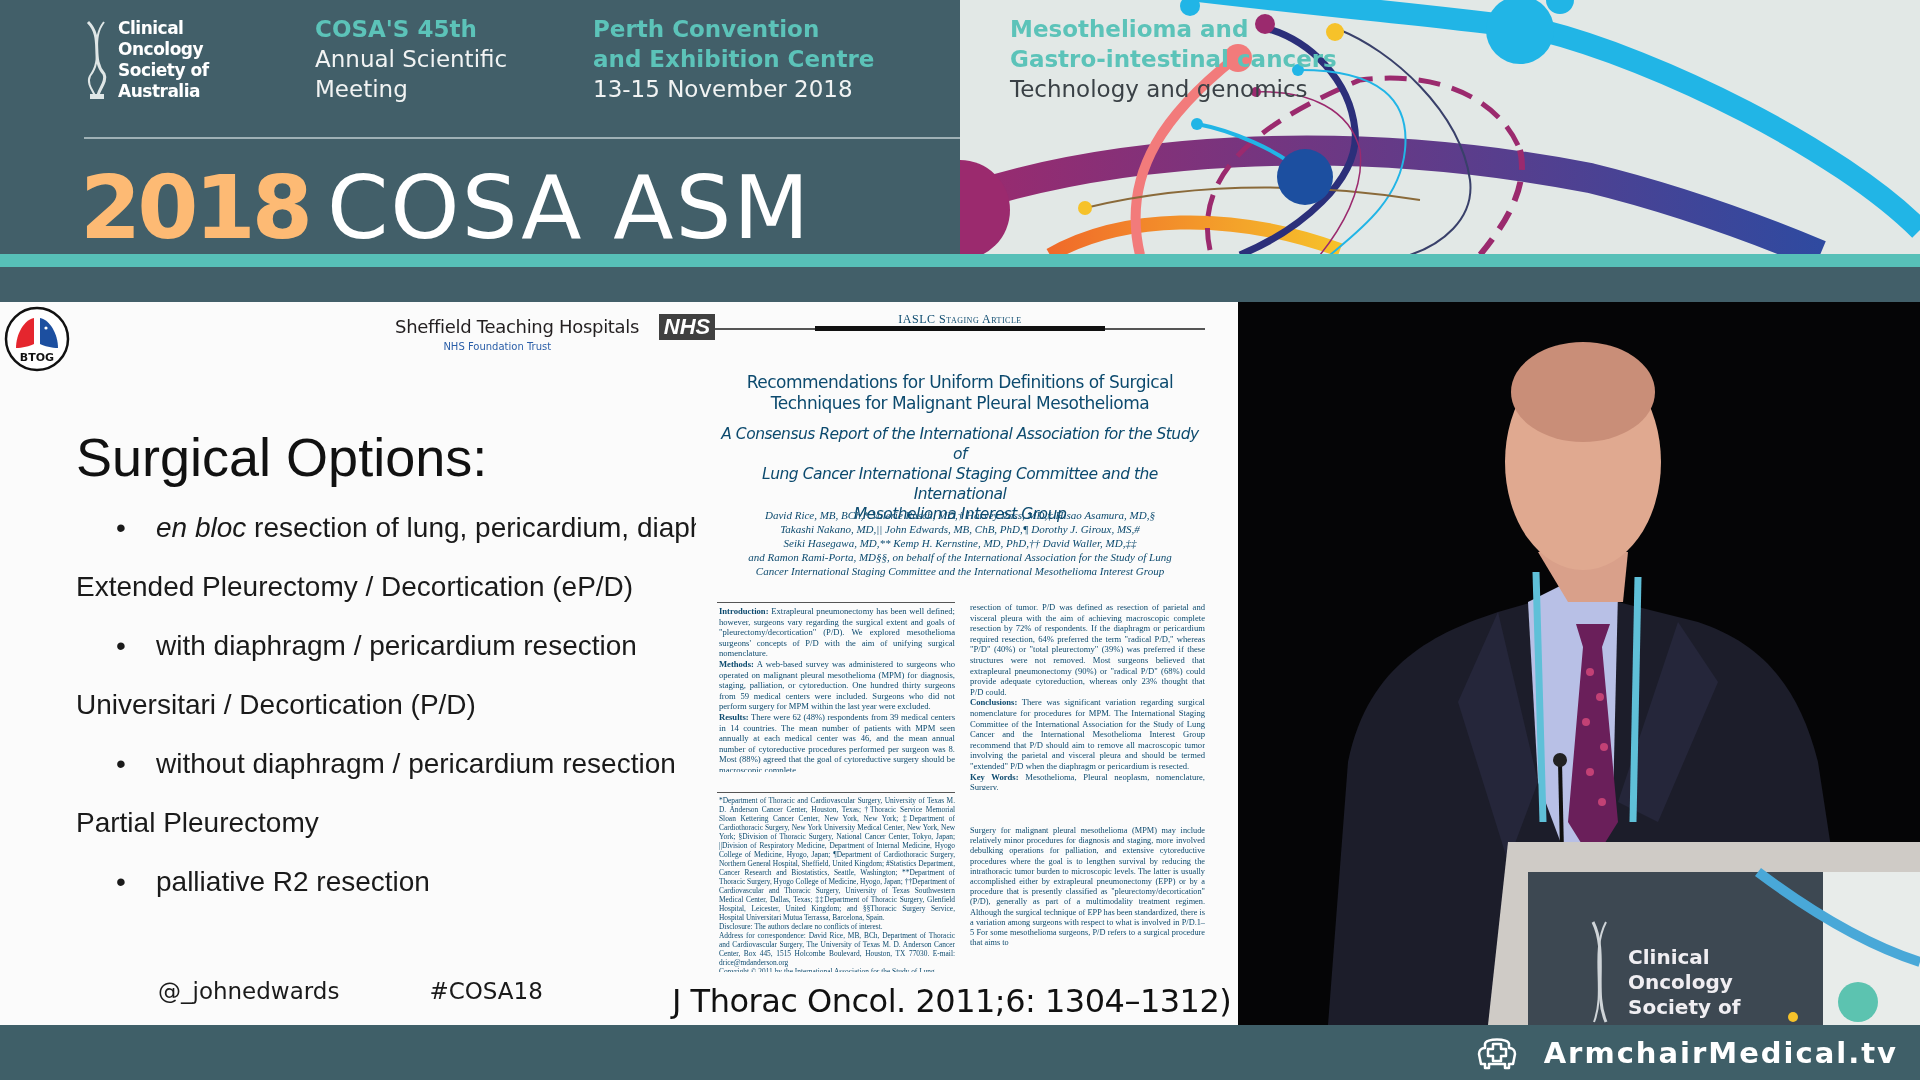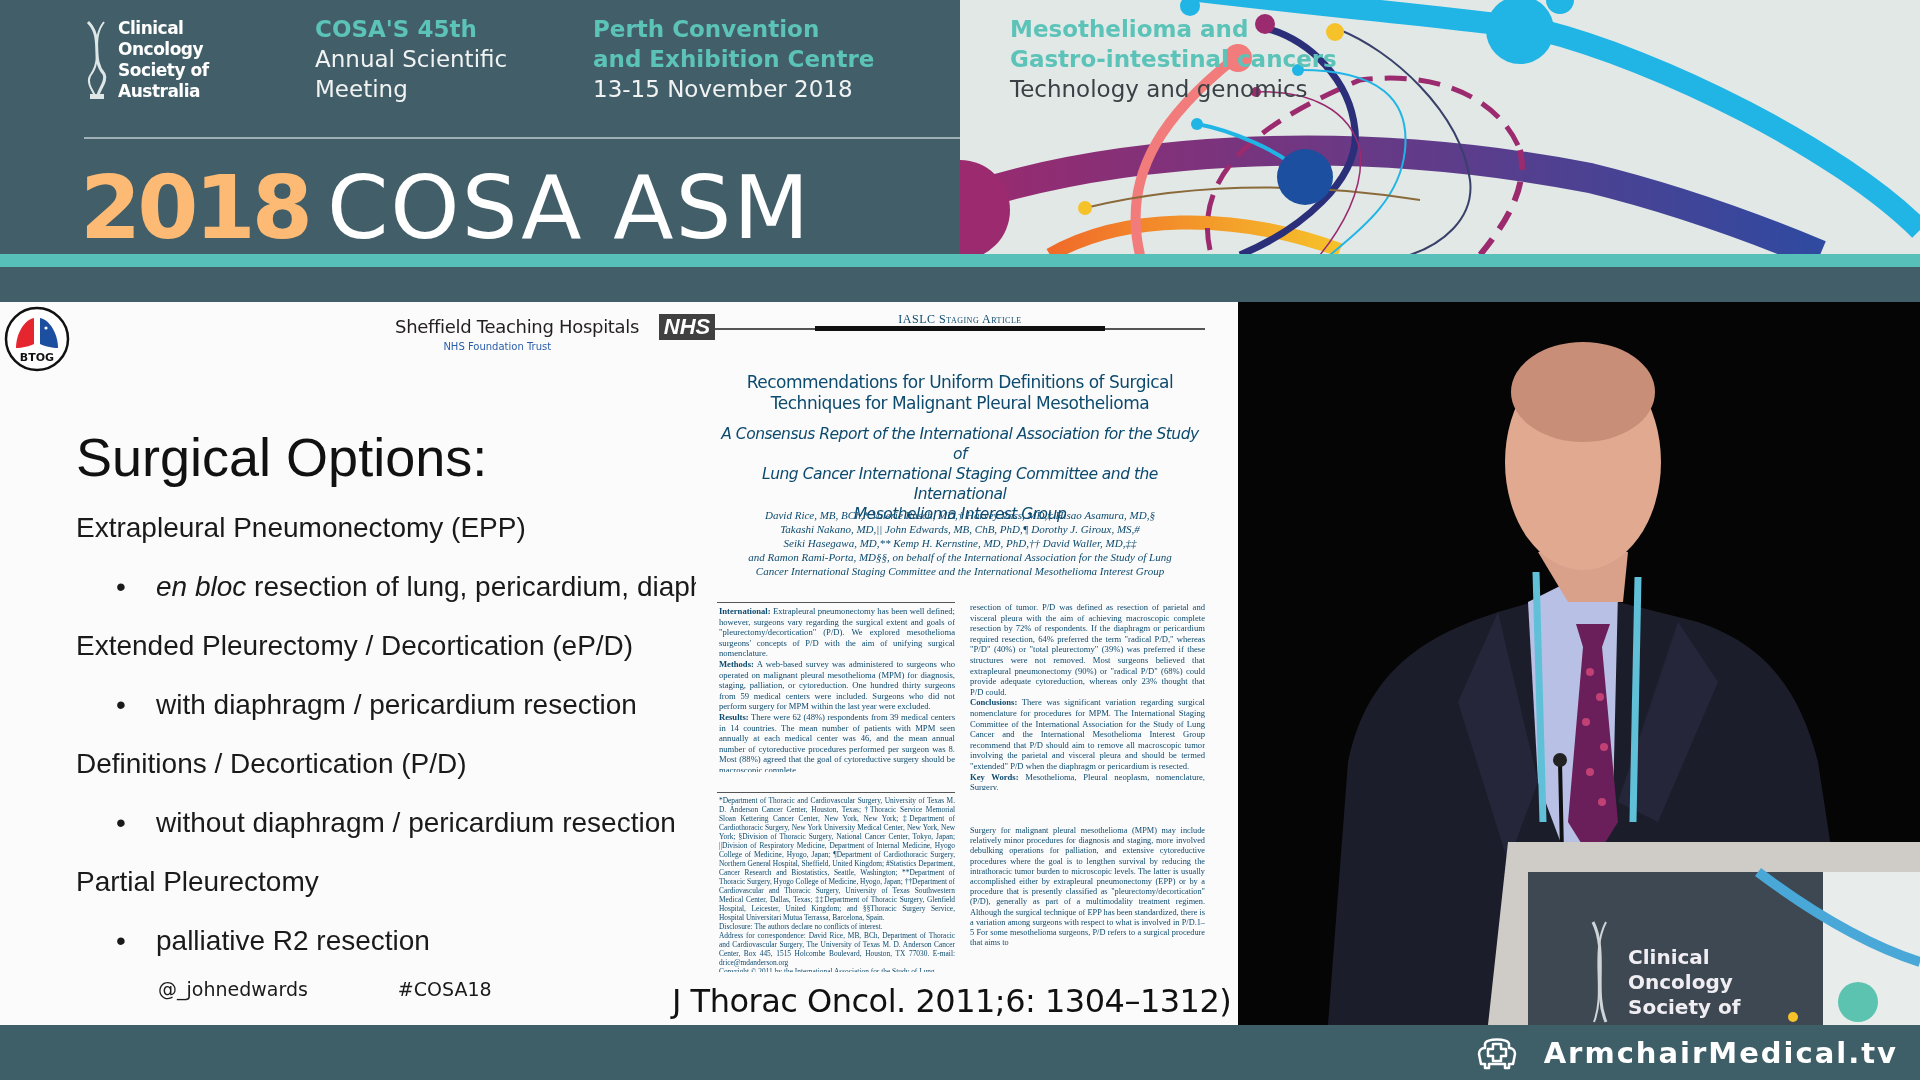--- a/index.html
+++ b/index.html
@@ -28,21 +28,21 @@
   .sth { position: absolute; left: 395px; top: 14px; text-align: right; }
   .sth .name { font-family: "DejaVu Sans", sans-serif; font-size: 18px; color: #231f20; letter-spacing: -0.3px; }
   .sth .trust { font-family: "DejaVu Sans", sans-serif; font-size: 10px; color: #2a5ea8; margin-top: 4px; margin-right: 88px; }
   .nhs-badge { position: absolute; left: 659px; top: 12px; width: 56px; height: 26px; background: #404040; color: #fff; font-weight: bold; font-style: italic; font-size: 22px; line-height: 26px; text-align: center; font-family: "Liberation Sans", sans-serif; }
   .slide-title { position: absolute; left: 76px; top: 124px; font-size: 54px; color: #111; font-family: "Liberation Sans", sans-serif; }
   .bullets { position: absolute; left: 76px; top: 210px; width: 620px; overflow: hidden; }
   .bl-row { height: 59px; font-size: 28px; color: #1a1a1a; white-space: nowrap; font-family: "Liberation Sans", sans-serif; }
   .bl-row.sub { padding-left: 40px; }
   .bl-row.sub .dot { display: inline-block; width: 40px; }
   .bl-row em { font-style: italic; }
-  .handles { position: absolute; left: 158px; top: 676px; font-family: "DejaVu Sans", sans-serif; font-size: 19px; color: #1a1a1a; }
+  .handles { position: absolute; left: 158px; top: 676px; font-family: "DejaVu Sans", sans-serif; font-size: 23px; color: #1a1a1a; }
   .handles span { margin-right: 90px; }
   .citation { position: absolute; left: 672px; top: 680px; font-family: "DejaVu Sans", sans-serif; font-size: 32px; color: #111; white-space: nowrap; letter-spacing: -0.5px; }
 
   
   .paper { position: absolute; left: 715px; top: 10px; width: 490px; height: 660px; font-family: "Liberation Serif", serif; color: #0c4a6e; }
   .paper .head-line { position: absolute; left: 0; top: 16px; width: 490px; height: 2px; background: #555; }
   .paper .head-bar { position: absolute; left: 100px; top: 14px; width: 290px; height: 5px; background: #111; }
   .paper .head-label { position: absolute; left: 0; width: 490px; top: 0; text-align: center; font-size: 12px; letter-spacing: 0.5px; font-variant: small-caps; }
   .paper .title { position: absolute; top: 60px; left: 0; width: 490px; text-align: center; font-family: "DejaVu Sans", sans-serif; font-size: 17px; line-height: 21px; letter-spacing: -0.5px; }
   .paper .subtitle { position: absolute; top: 112px; left: 0; width: 490px; text-align: center; font-family: "DejaVu Sans", sans-serif; font-style: italic; font-size: 15.5px; line-height: 20px; letter-spacing: -0.5px; }
@@ -148,25 +148,24 @@
 
     <div class="sth">
       <div class="name">Sheffield Teaching Hospitals</div>
       <div class="trust">NHS Foundation Trust</div>
     </div>
     <div class="nhs-badge">NHS</div>
 
     <div class="slide-title">Surgical Options:</div>
 
     <div class="bullets">
-      <div class="bl-row">Extrapleural Pneumonectomy (EPP)</div>
       <div class="bl-row sub"><span class="dot">•</span><em>en bloc</em><span> resection of lung, pericardium, diaphragm</span></div>
       <div class="bl-row">Extended Pleurectomy / Decortication (eP/D)</div>
       <div class="bl-row sub"><span class="dot">•</span><span>with diaphragm / pericardium resection</span></div>
-      <div class="bl-row">Definitions / Decortication (P/D)</div>
+      <div class="bl-row">Universitari / Decortication (P/D)</div>
       <div class="bl-row sub"><span class="dot">•</span><span>without diaphragm / pericardium resection</span></div>
       <div class="bl-row">Partial Pleurectomy</div>
       <div class="bl-row sub"><span class="dot">•</span><span>palliative R2 resection</span></div>
     </div>
 
     <div class="handles">
       <span>@_johnedwards</span><span>#COSA18</span>
     </div>
 
     <div class="paper">
@@ -186,21 +185,21 @@
       <div class="authors">
         <div>David Rice, MB, BCh,* Valerie Rusch, MD,† Harvey Pass, MD,‡ Hisao Asamura, MD,§</div>
         <div>Takashi Nakano, MD,|| John Edwards, MB, ChB, PhD,¶ Dorothy J. Giroux, MS,#</div>
         <div>Seiki Hasegawa, MD,** Kemp H. Kernstine, MD, PhD,†† David Waller, MD,‡‡</div>
         <div>and Ramon Rami-Porta, MD§§, on behalf of the International Association for the Study of Lung</div>
         <div>Cancer International Staging Committee and the International Mesothelioma Interest Group</div>
       </div>
 
       <div class="rule" style="left:2px; top:290px; width:238px;"></div>
       <div class="col" style="left:4px; top:294px; width:236px; height:166px; overflow:hidden;">
-        <b>International:</b><span> Extrapleural pneumonectomy has been well defined; however, surgeons vary regarding the surgical extent and goals of "pleurectomy/decortication" (P/D). We explored mesothelioma surgeons' concepts of P/D with the aim of unifying surgical nomenclature.</span><br>
+        <b>Introduction:</b><span> Extrapleural pneumonectomy has been well defined; however, surgeons vary regarding the surgical extent and goals of "pleurectomy/decortication" (P/D). We explored mesothelioma surgeons' concepts of P/D with the aim of unifying surgical nomenclature.</span><br>
         <b>Methods:</b><span> A web-based survey was administered to surgeons who operated on malignant pleural mesothelioma (MPM) for diagnosis, staging, palliation, or cytoreduction. One hundred thirty surgeons from 59 medical centers were included. Surgeons who did not perform surgery for MPM within the last year were excluded.</span><br>
         <b>Results:</b><span> There were 62 (48%) respondents from 39 medical centers in 14 countries. The mean number of patients with MPM seen annually at each medical center was 46, and the mean annual number of cytoreductive procedures performed per surgeon was 8. Most (88%) agreed that the goal of cytoreductive surgery should be macroscopic complete</span>
       </div>
       <div class="col" style="left:255px; top:290px; width:235px; height:188px; overflow:hidden;">
         <span>resection of tumor. P/D was defined as resection of parietal and visceral pleura with the aim of achieving macroscopic complete resection by 72% of respondents. If the diaphragm or pericardium required resection, 64% preferred the term "radical P/D," whereas "P/D" (40%) or "total pleurectomy" (39%) was preferred if these structures were not removed. Most surgeons believed that extrapleural pneumonectomy (90%) or "radical P/D" (68%) could provide adequate cytoreduction, whereas only 23% thought that P/D could.</span><br>
         <b>Conclusions:</b><span> There was significant variation regarding surgical nomenclature for procedures for MPM. The International Staging Committee of the International Association for the Study of Lung Cancer and the International Mesothelioma Interest Group recommend that P/D should aim to remove all macroscopic tumor involving the parietal and visceral pleura and should be termed "extended" P/D when the diaphragm or pericardium is resected.</span><br>
         <b>Key Words:</b><span> Mesothelioma, Pleural neoplasm, nomenclature, Surgery.</span><br>
         
       </div>
 

